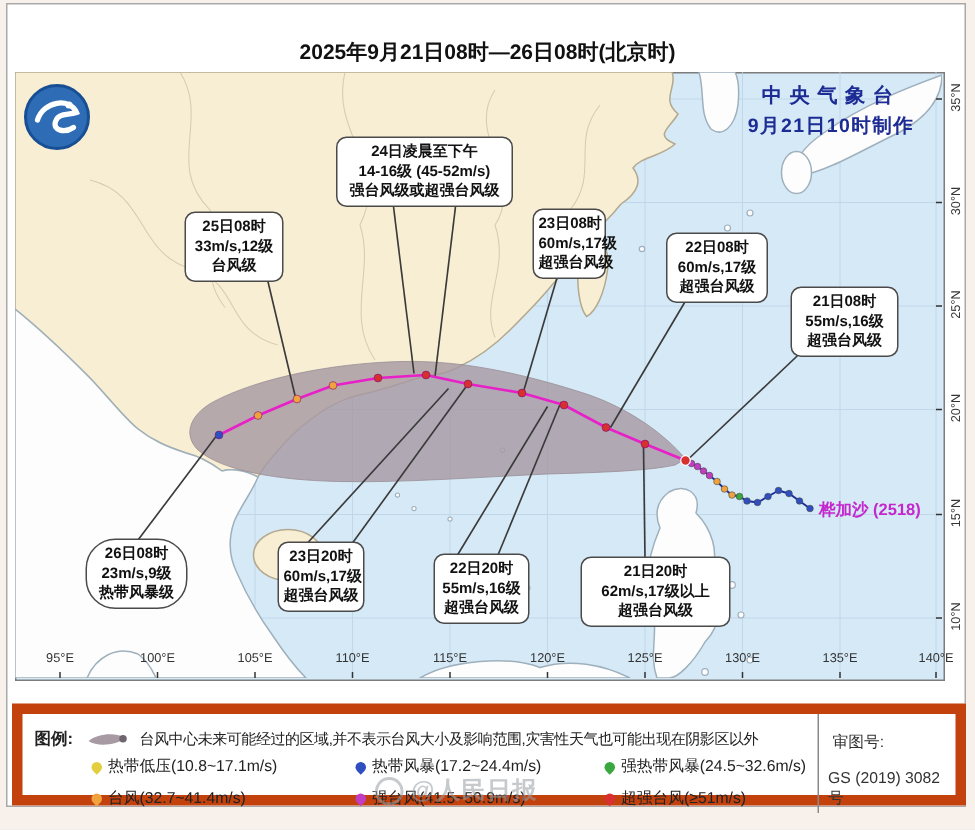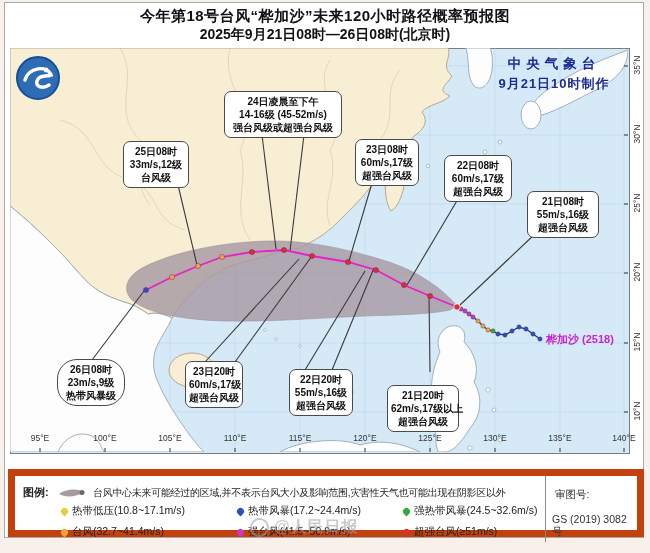--- a/index.html
+++ b/index.html
@@ -40,21 +40,20 @@
   .watermark{position:absolute;left:250px;top:517px;display:flex;align-items:center;gap:5px;
              color:#9aa0a6;opacity:.55;z-index:8;font-weight:700;font-size:16px;letter-spacing:1px;}
   .watermark .ring{width:15px;height:15px;border:2px solid #9aa0a6;border-radius:50%;}
 </style>
 </head>
 <body>
 
 <div class="figure">
   <div class="frame"></div>
 
-  <div class="title1">今年第18号台风“桦加沙”未来120小时路径概率预报图</div>
   <div class="title2">2025年9月21日08时—26日08时(北京时)</div>
 
   <div class="map"></div>
 
   <svg class="map-svg" viewBox="10 48 618 404">
 
     <g stroke="#b9d2e6" stroke-width="0.7" opacity="0.75">
       <line x1="40" y1="48" x2="40" y2="452"></line>
         <line x1="105" y1="48" x2="105" y2="452"></line>
       <line x1="170" y1="48" x2="170" y2="452"></line>
@@ -221,21 +220,21 @@
   <div class="callout" style="left:224px;top:91px;width:118px;">
     <span>24日凌晨至下午</span>
     <span>14-16级 (45-52m/s)</span>
     <span>强台风级或超强台风级</span>
   </div>
   <div class="callout" style="left:123px;top:141px;width:66px;">
     <span>25日08时</span>
     <span>33m/s,12级</span>
     <span>台风级</span>
   </div>
-  <div class="callout" style="left:355px;top:139px;width:64px;">
+  <div class="callout" style="left:355px;top:139px;width:49px;">
     <span>23日08时</span>
     <span>60m/s,17级</span>
     <span>超强台风级</span>
   </div>
   <div class="callout" style="left:444px;top:155px;width:68px;">
     <span>22日08时</span>
     <span>60m/s,17级</span>
     <span>超强台风级</span>
   </div>
   <div class="callout" style="left:527px;top:191px;width:72px;">
@@ -251,21 +250,21 @@
   <div class="callout" style="left:185px;top:361px;width:58px;">
     <span>23日20时</span>
     <span>60m/s,17级</span>
     <span>超强台风级</span>
   </div>
   <div class="callout" style="left:289px;top:369px;width:64px;">
     <span>22日20时</span>
     <span>55m/s,16级</span>
     <span>超强台风级</span>
   </div>
-  <div class="callout" style="left:387px;top:371px;width:72px;margin-top:14px;">
+  <div class="callout" style="left:387px;top:371px;width:100px;">
     <span>21日20时</span>
     <span>62m/s,17级以上</span>
     <span>超强台风级</span>
   </div>
 
   <div class="ty-label">桦加沙 (2518)</div>
 
   <span class="lon-label" style="left:40px">95°E</span>
   <span class="lon-label" style="left:105px">100°E</span>
   <span class="lon-label" style="left:170px">105°E</span>

